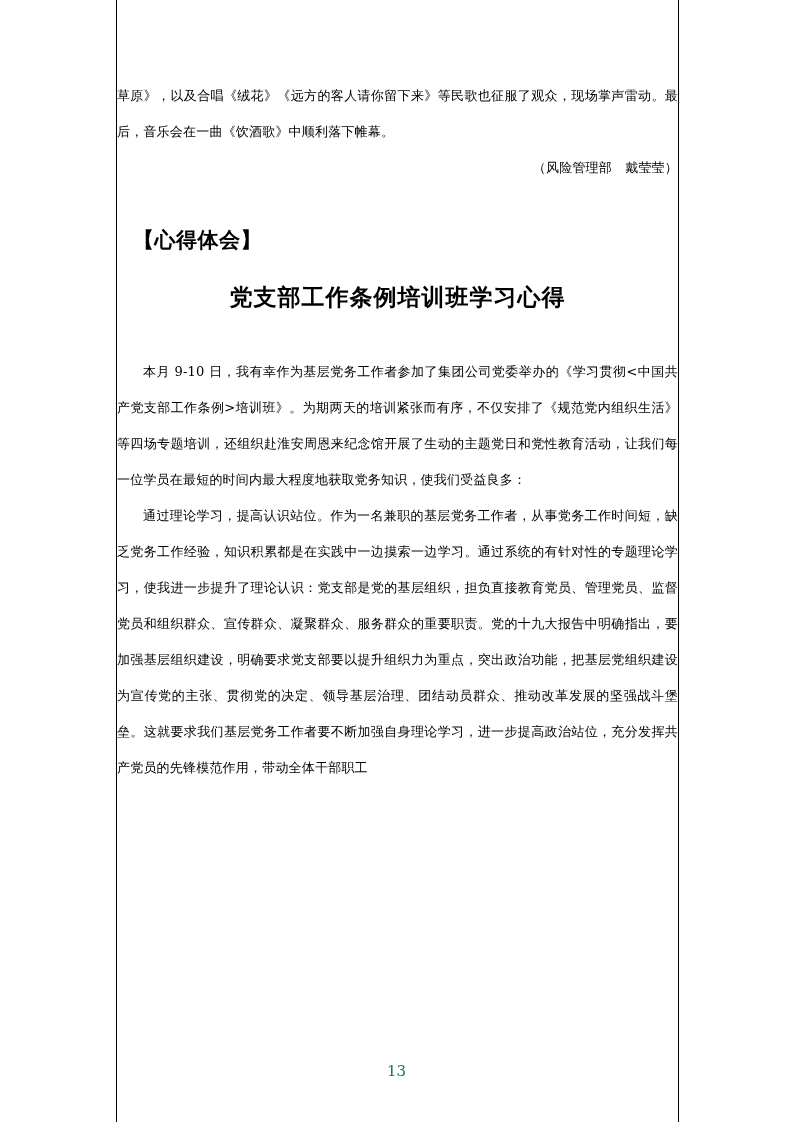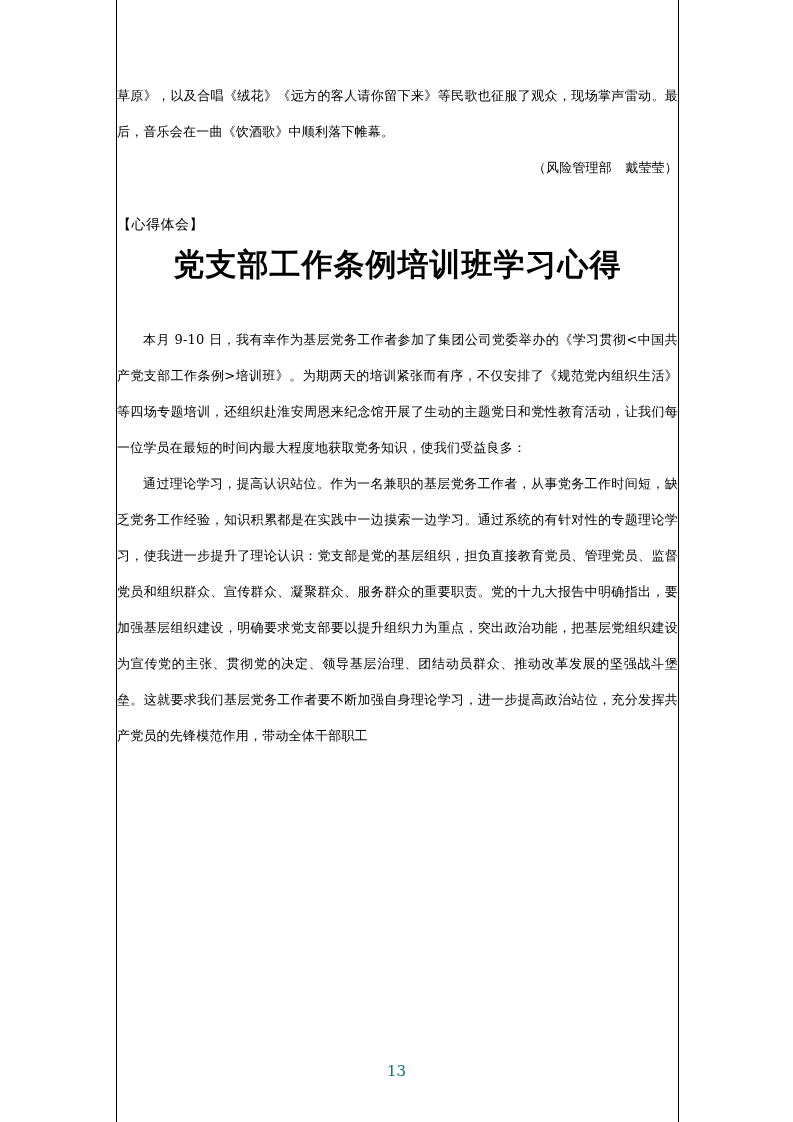--- a/index.html
+++ b/index.html
@@ -44,34 +44,33 @@
     text-justify: inter-ideograph;
     letter-spacing: 0.2px;
   }
   p.indent { text-indent: 2em; }
   p.right { text-align: right; }
 
   .blank-line { height: 36px; }
   .blank-half { height: 18px; }
 
   .section-tag {
-    font-size: 14px;
-    font-weight: normal;
+    font-size: 21px;
+    font-weight: bold;
     line-height: 40px;
-    margin: 0;
+    margin: 16px;
     letter-spacing: 0.5px;
   }
   .doc-title {
-    font-size: 31px;
+    font-size: 23px;
     font-weight: bold;
     line-height: 42px;
     margin: 0;
     text-align: center;
     letter-spacing: 1px;
-    font-family: Liberation Serif, serif;
   }
 
   .page-number {
     position: absolute;
     left: 0;
     right: 0;
     bottom: 42px;
     text-align: center;
     font-family: "DejaVu Serif", "Liberation Serif", serif;
     font-size: 15px;

